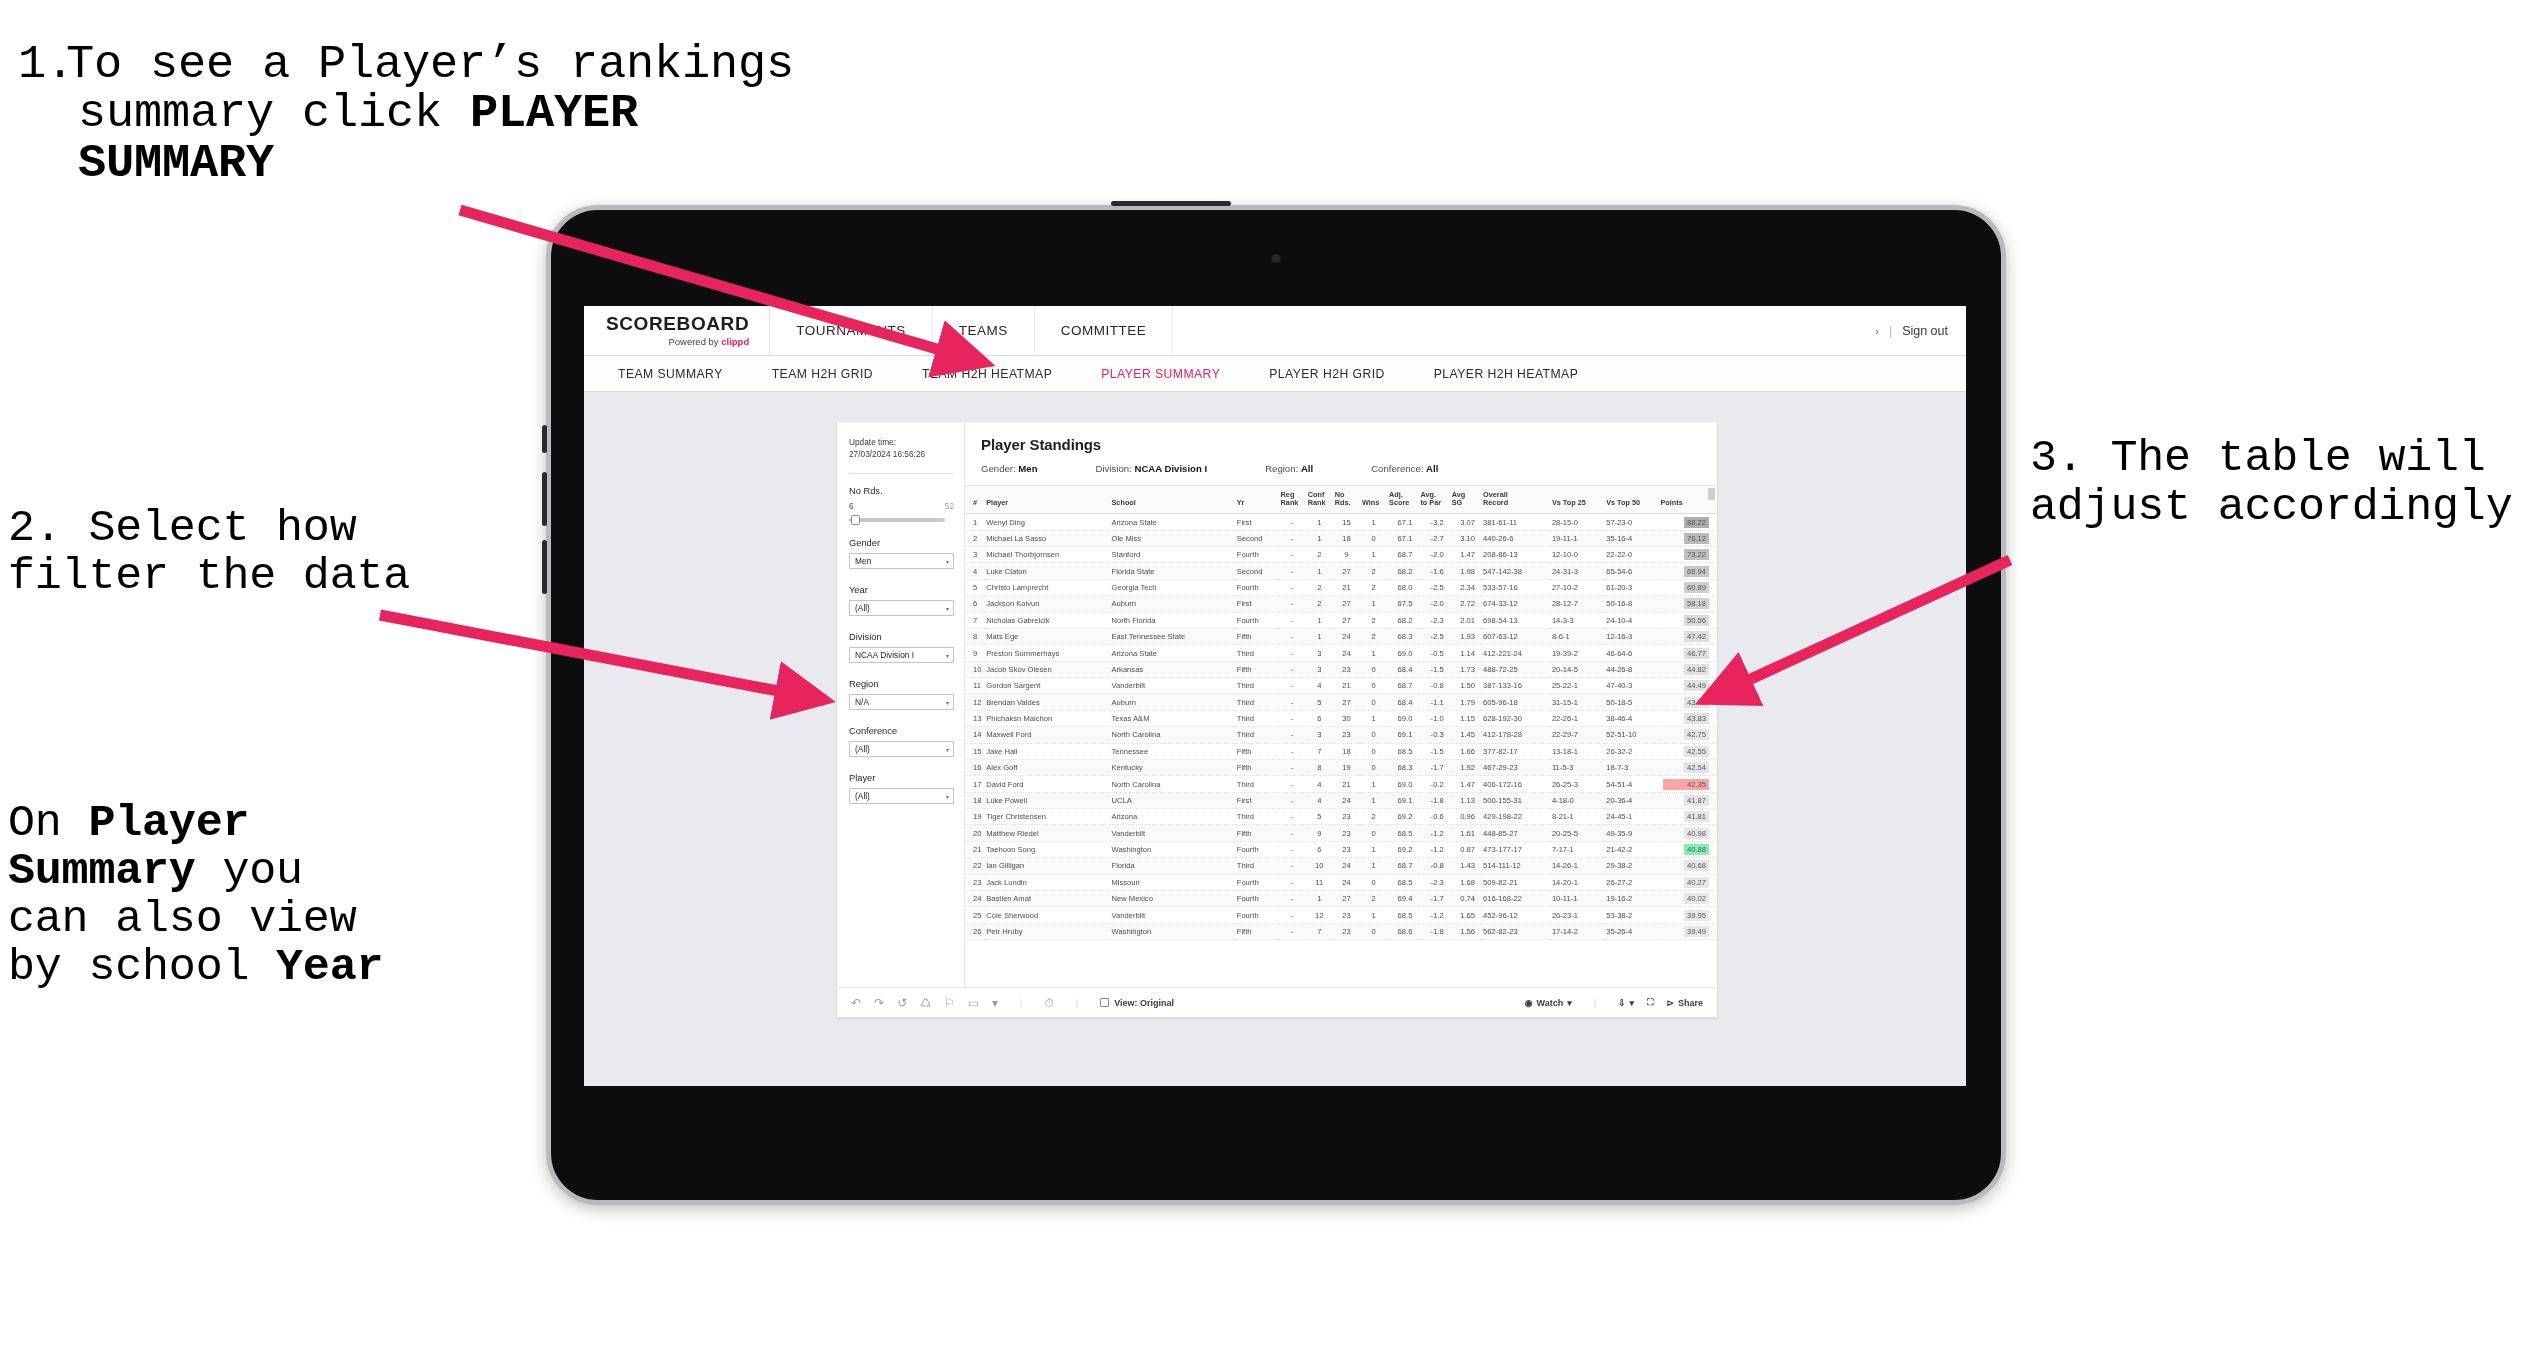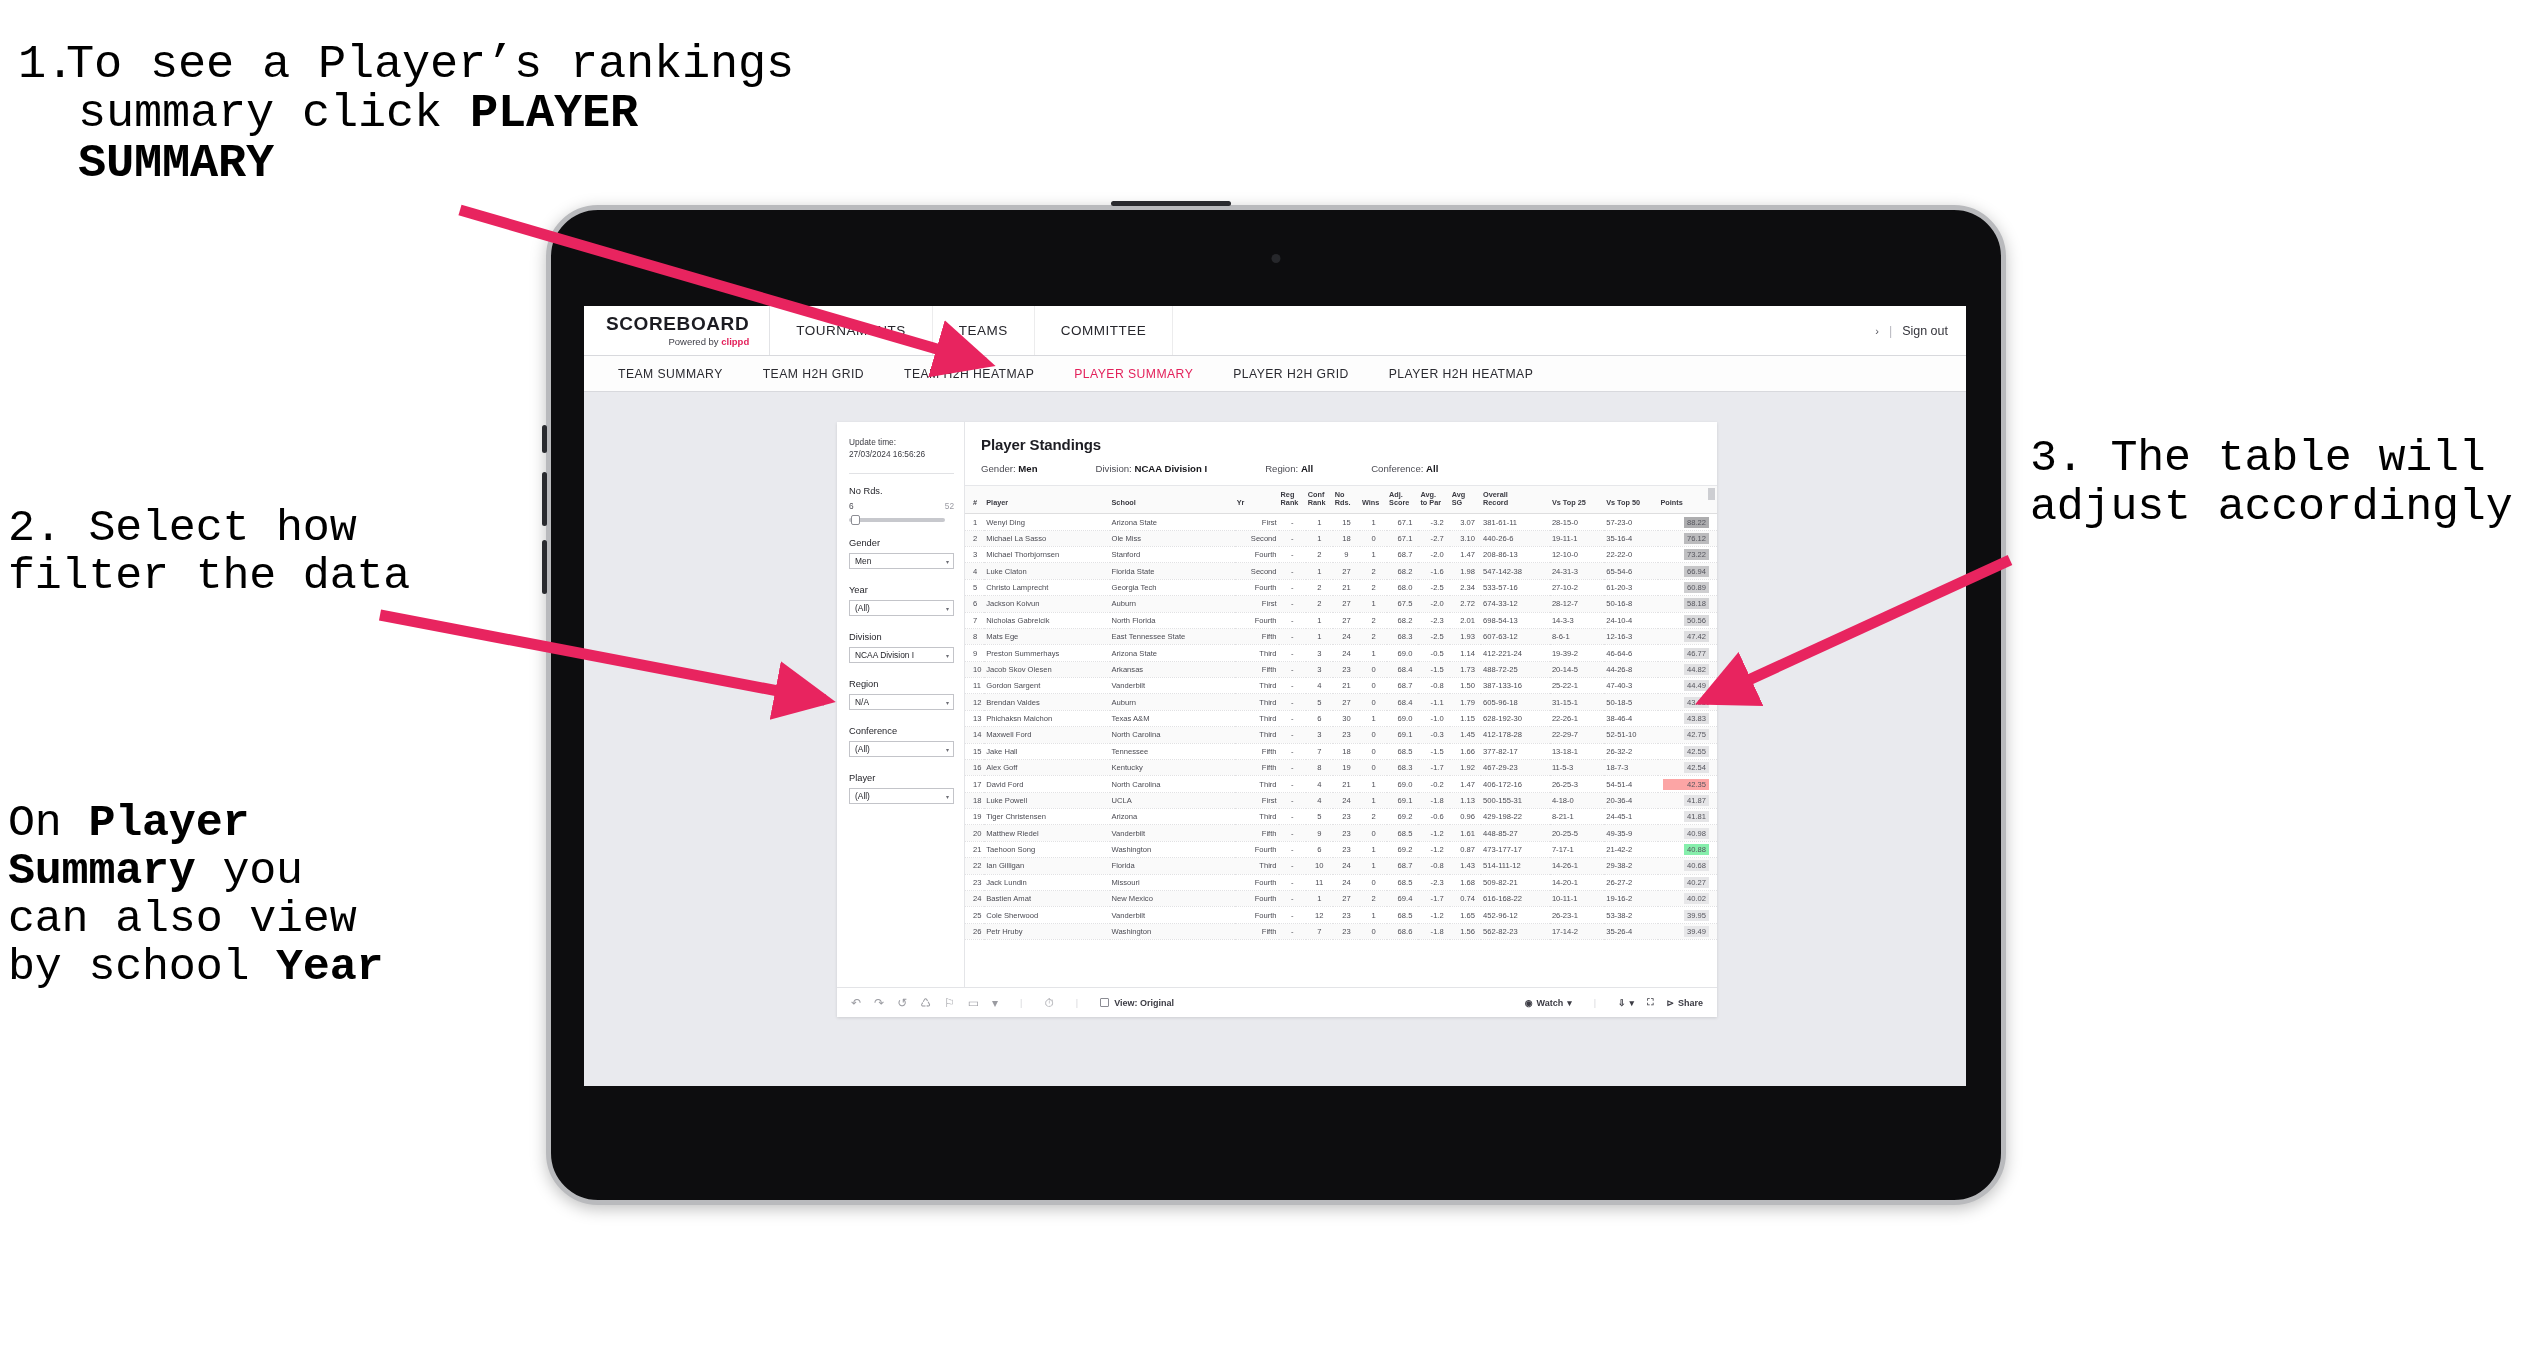--- a/index.html
+++ b/index.html
@@ -102,20 +102,21 @@
     gap:10px; padding-right:18px; font-size:12.5px; color:#35353c;
   }
   .header-right .sep { color:#b9b9c0; }
   .chev-small { font-size:11px; color:#55555d; }
 
   
   .subnav {
     display:flex; align-items:center; height:36px;
     background:#fdfdfd; border-bottom:1px solid #d8d9dd;
     padding-left:14px;
+    gap:9px;
   }
   .subnav-item {
     padding: 0 20px; font-size:12.2px; letter-spacing:0.45px;
     color:#2b2b31; cursor:pointer; line-height:36px;
   }
   .subnav-item.active { color:#e3215b; }
 
   
   .workspace {
     background:#e9eaee;
@@ -180,21 +181,21 @@
     line-height:1.12;
   }
   table.standings td {
     padding:2.2px 2px; border-bottom:1px dotted #e1e1e3;
     white-space:nowrap; overflow:hidden;
   }
   table.standings tbody tr:nth-child(even) { background:#fafafa; }
   .c-rank  { width:16px; padding-left:8px !important; }
   .c-player{ width:120px; }
   .c-school{ width:120px; }
-  .c-yr    { width:42px;text-align:right; }
+  .c-yr    { width:42px; }
   .c-num   { width:26px; text-align:center; }
   .c-dec   { width:30px; text-align:right; padding-right:6px !important; }
   .c-rec   { width:66px; }
   .c-vs    { width:52px; }
   .c-points{ width:40px; text-align:right; padding-right:8px !important; }
   .pts-cell span {
     display:inline-block; padding:1px 3px; color:#55555d;
   }
   .scroll-stub {
     position:absolute; right:2px; top:66px; width:7px; height:12px;

